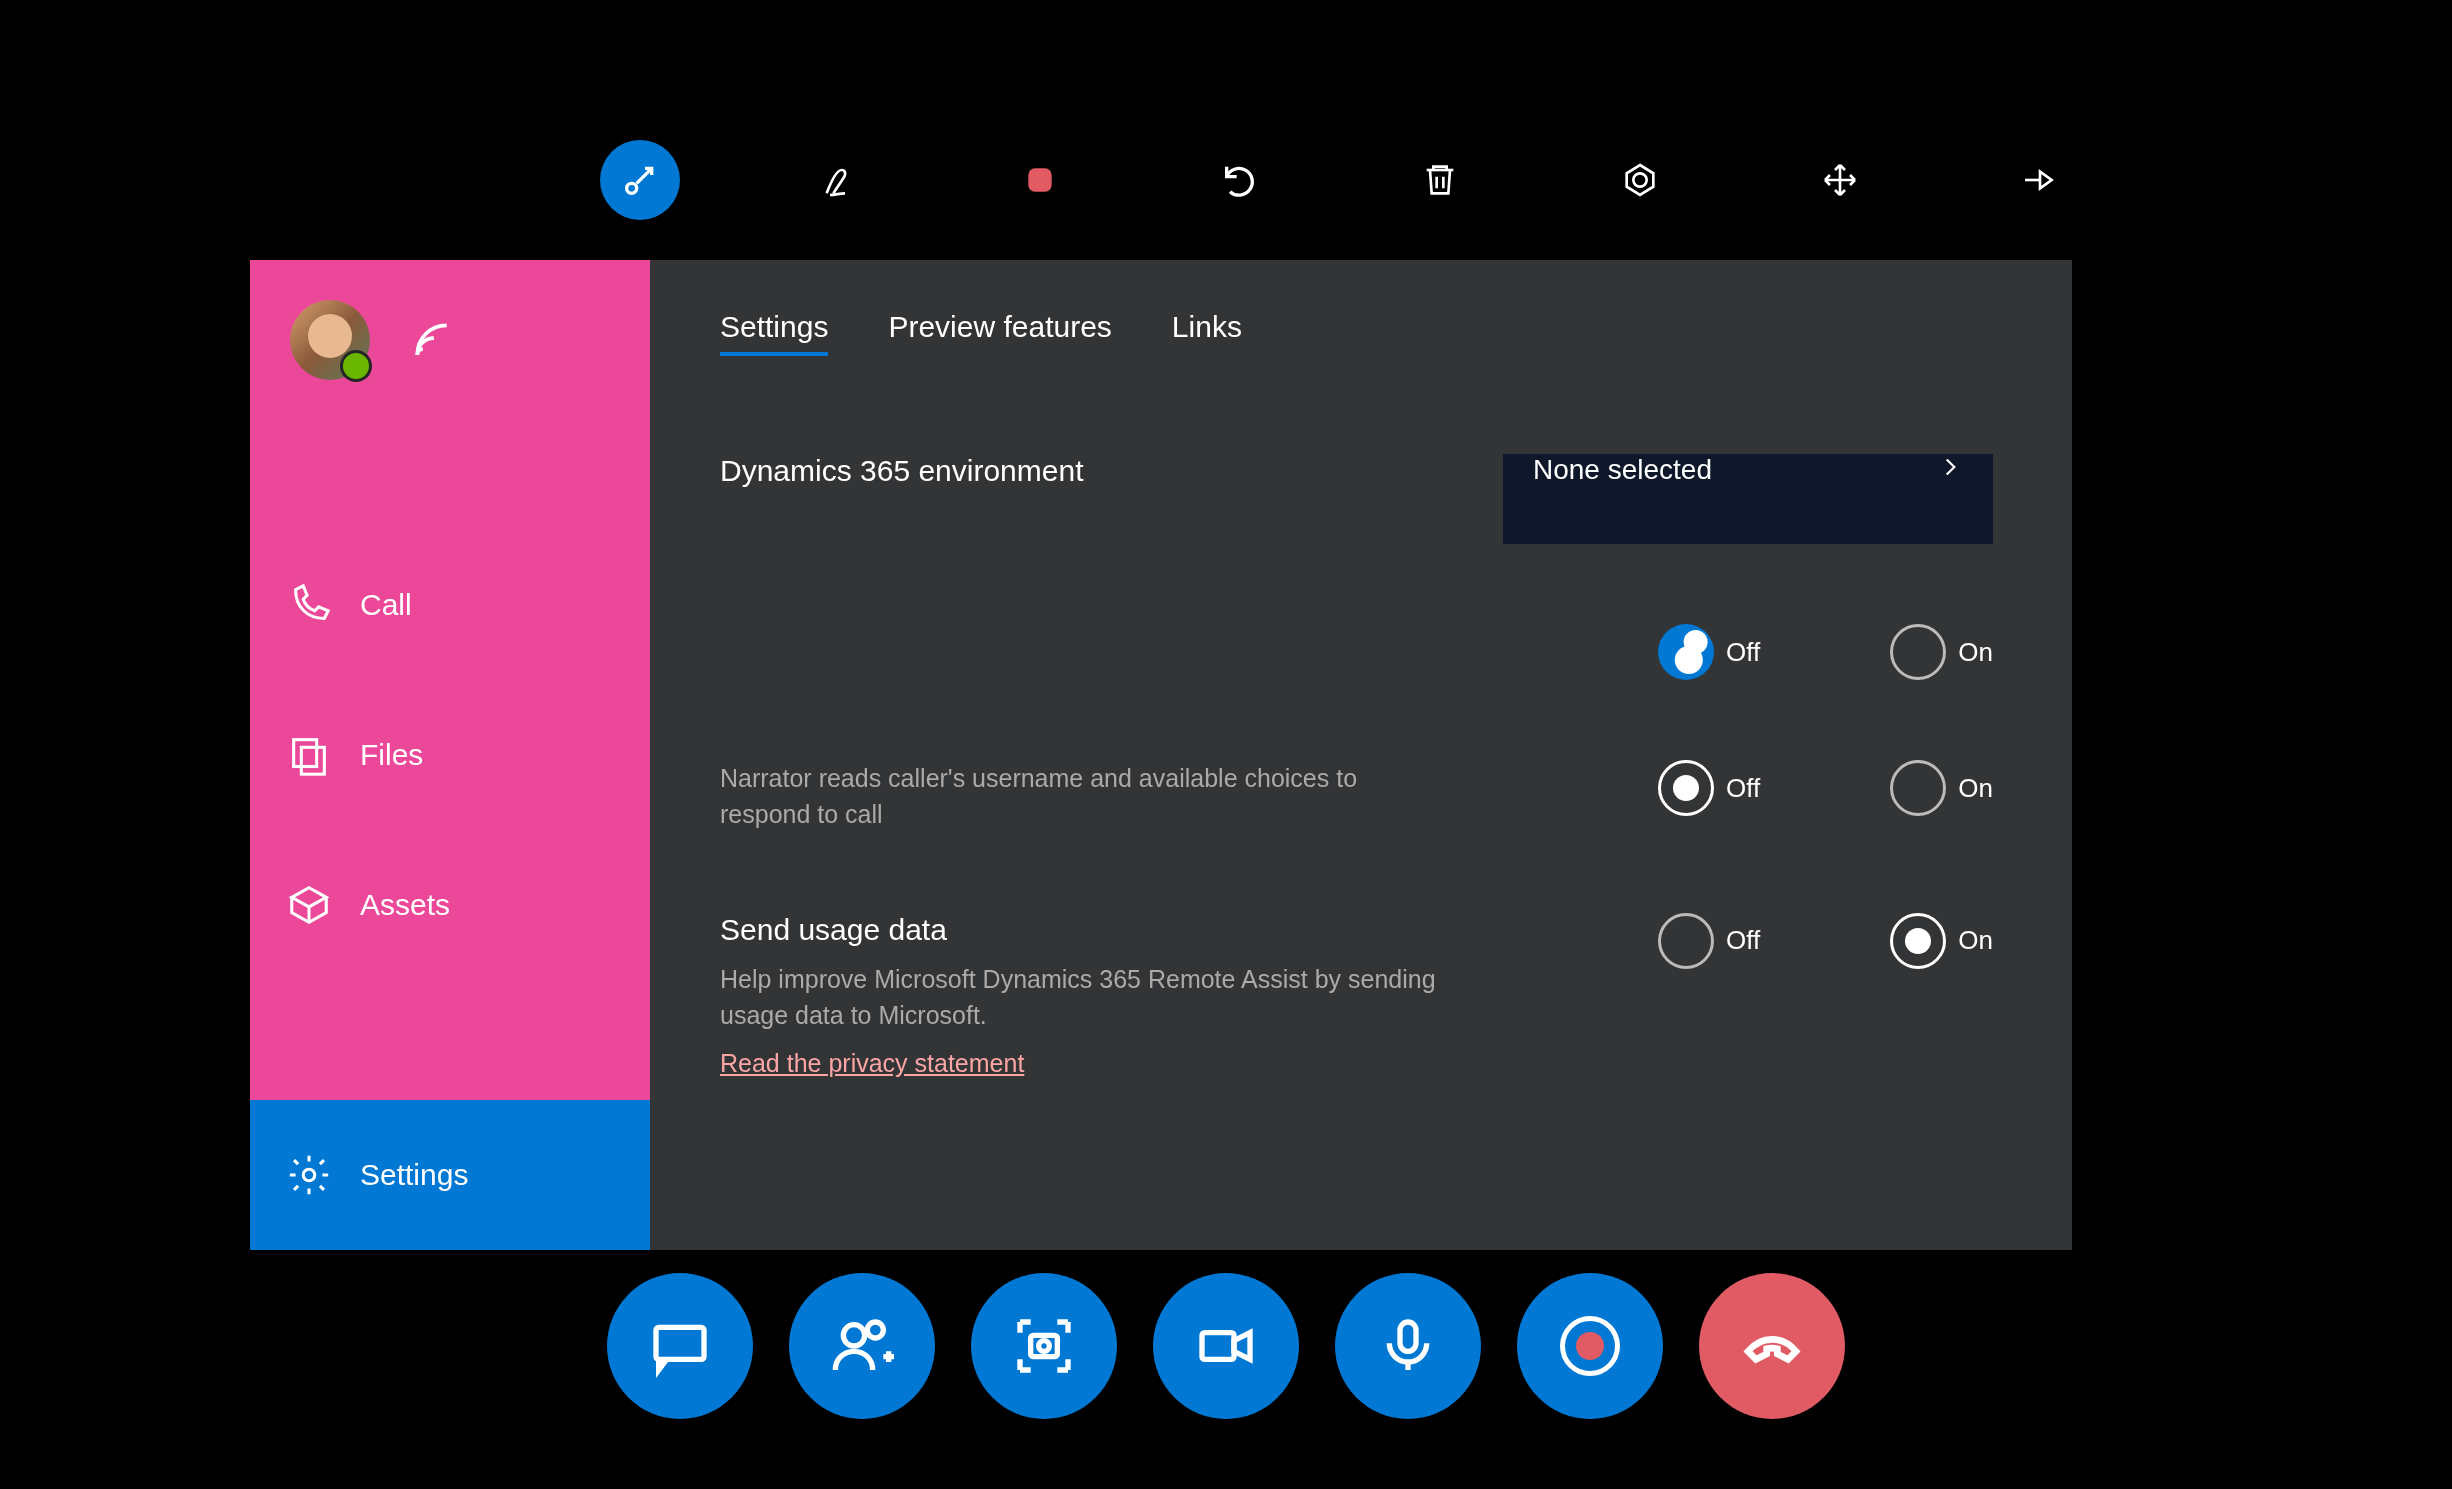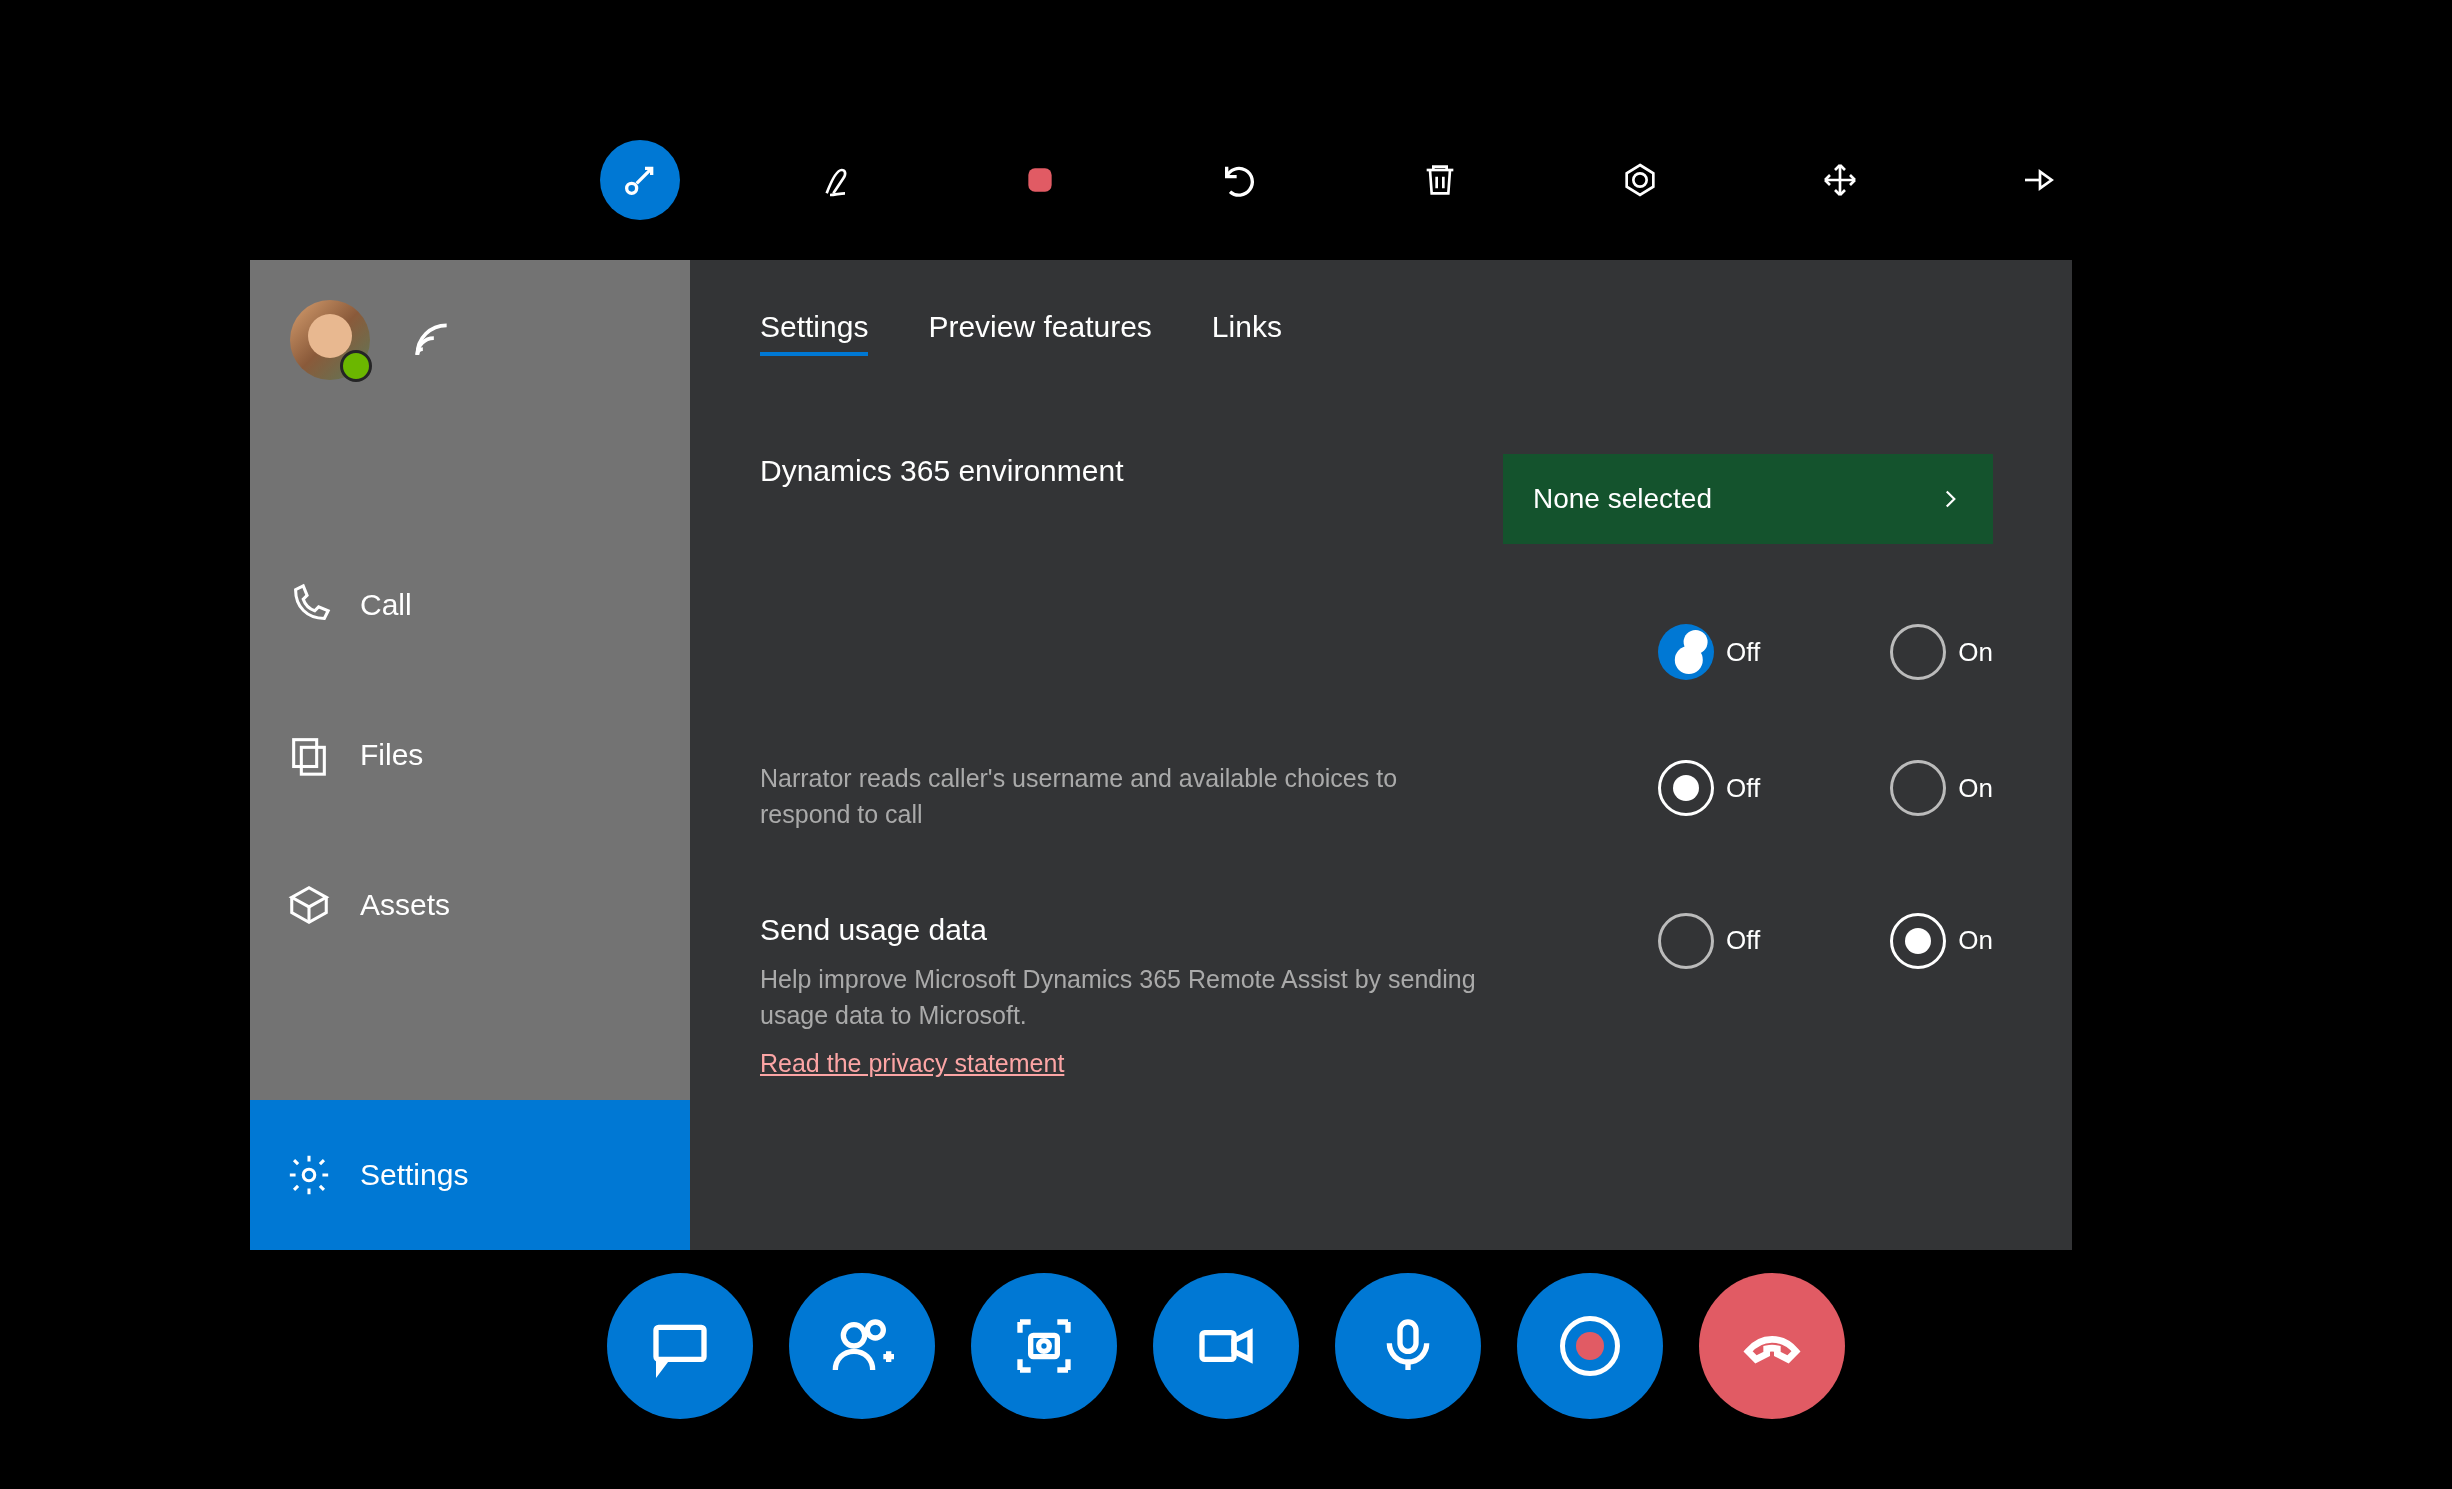--- a/index.html
+++ b/index.html
@@ -41,22 +41,22 @@
     top: 260px;
     left: 250px;
     width: 1822px;
     height: 990px;
     background: #333436;
     display: flex;
   }
 
   
   .sidebar {
-    width: 440px;
-    background: #737373;
+    width: 400px;
+    background: #ec4899;
     display: flex;
     flex-direction: column;
     position: relative;
   }
   .profile-row {
     display: flex;
     align-items: center;
     gap: 40px;
     padding: 40px 30px 40px 40px;
   }
@@ -158,23 +158,22 @@
     color:#fca5a5;
     text-decoration:underline;
     font-size:25px;
     cursor:pointer;
   }
 
   .selector {
     margin-left:auto;
     width:490px;
     height:90px;
-    background:#14532d;
-    display:flex;
-    align-items:center;
+    background:#0f172a;
+    display:flex;
     justify-content:space-between;
     padding:0 30px;
     font-size:28px;
     cursor:pointer;
   }
   .selector svg { width:26px; height:26px; }
 
   .radio-group {
     margin-left:auto;
     display:flex;

